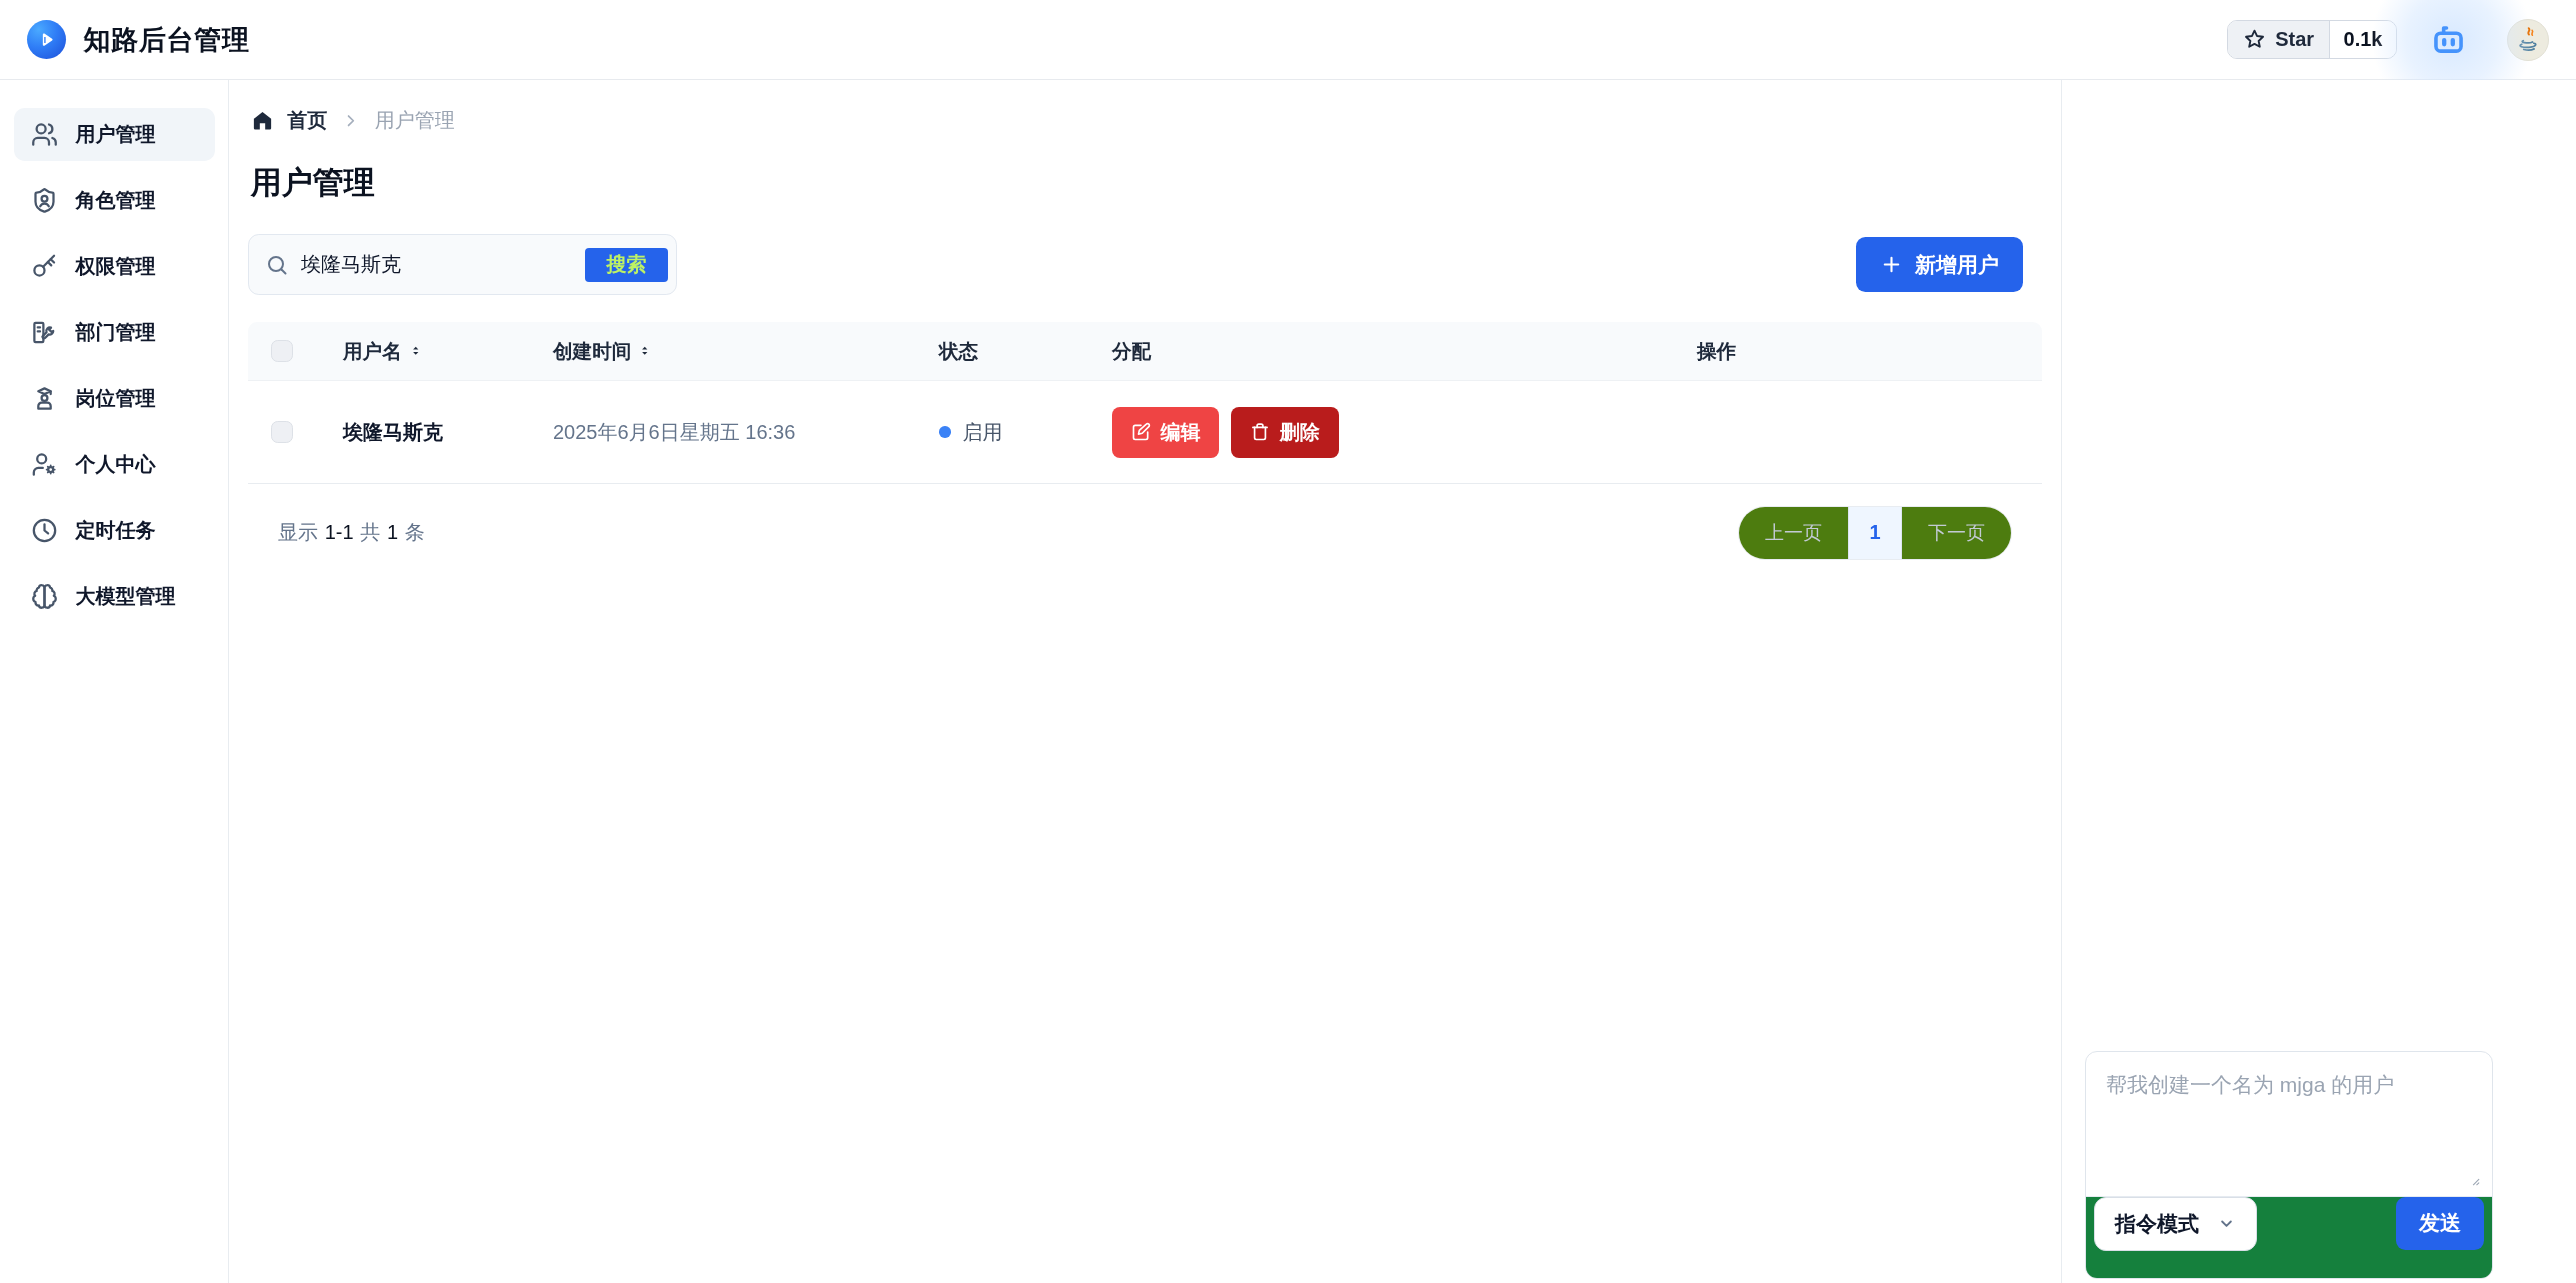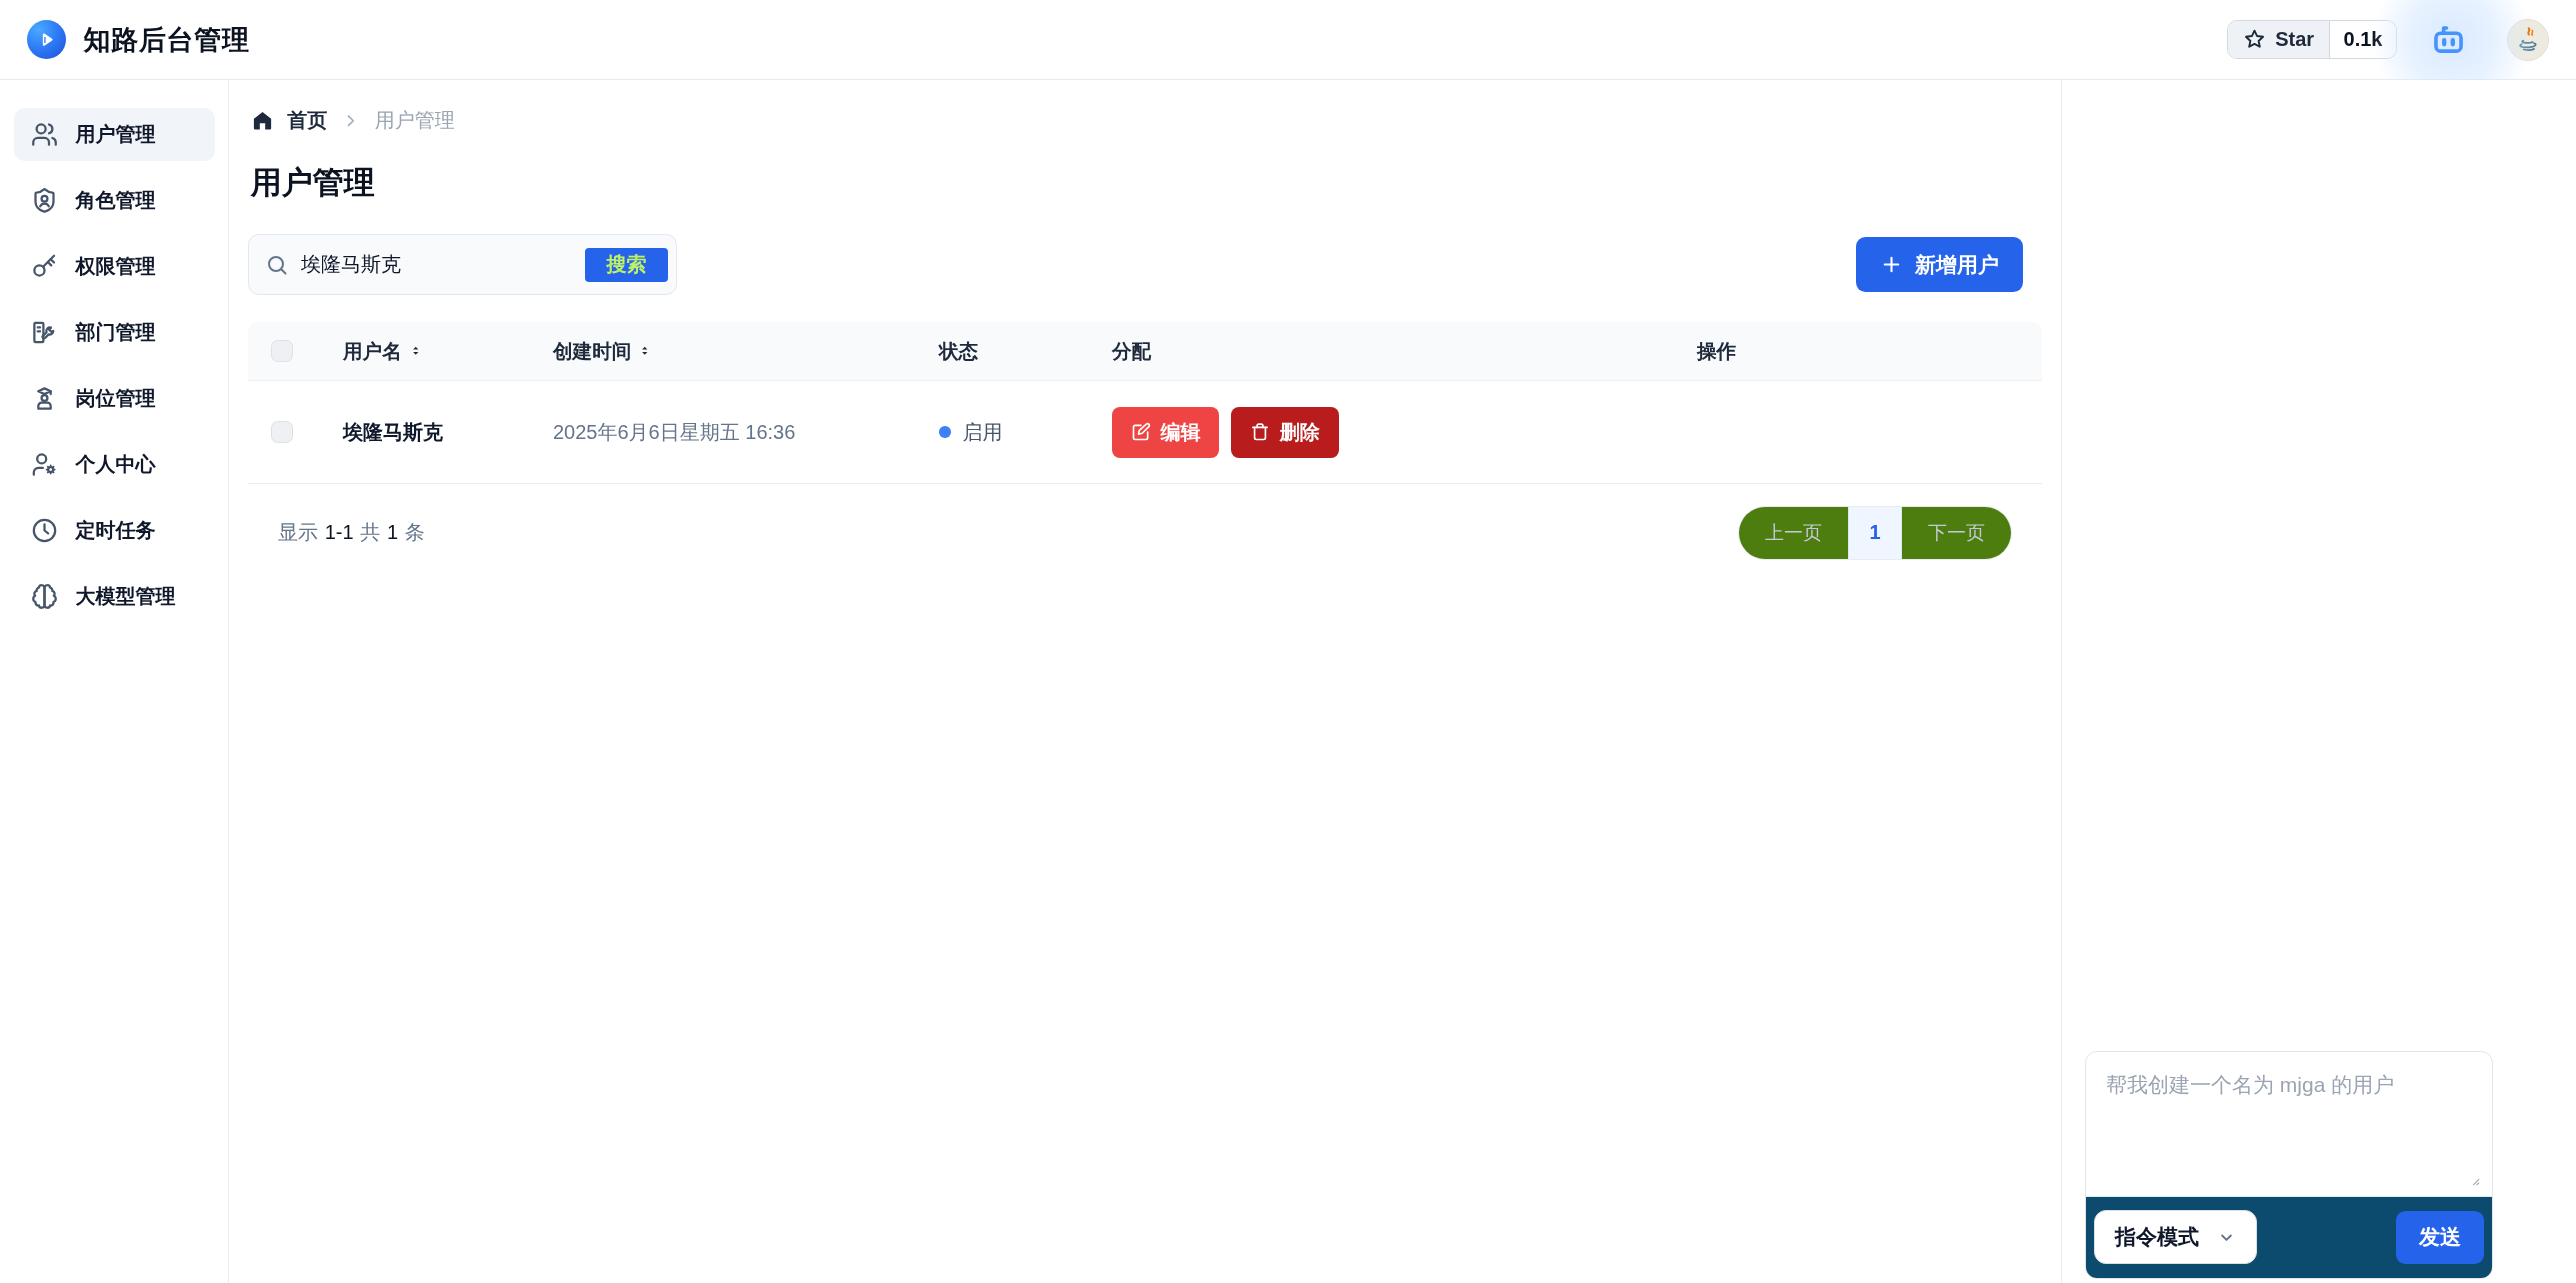--- a/index.html
+++ b/index.html
@@ -97,22 +97,22 @@
 
   
   .assistant { width:515px; flex-shrink:0; border-left:1.3px solid #e8ecf0; position:relative; background:#fff; }
   .chat-box { position:absolute; left:23px; width:408px; bottom:5.4px; height:228px;
     border:1.3px solid #dfe5ec; border-radius:12px; background:#fff; display:flex; flex-direction:column; overflow:hidden; }
   .chat-input-wrap { flex:1; position:relative; }
   .chat-input { width:100%; height:100%; border:none; outline:none; resize:none; background:transparent;
     font:inherit; font-size:21px; color:#0f172a; padding:19px 20px; }
   .chat-input::placeholder { color:#9aa4b2; }
   .resize-handle { position:absolute; right:10.8px; bottom:8px; color:#9aa4b2; pointer-events:none; display:flex; }
-  .chat-bar { height:82px; background:#0c4a6e; border-top:1.3px solid #e6ebf1; display:flex;
-    align-items:center; justify-content:space-between; padding:0 8px; }
+  .chat-bar { height:82px; background:#15803d; border-top:1.3px solid #e6ebf1; display:flex;
+    justify-content:space-between; padding:0 8px; }
   .mode-select { height:54px; padding:0 20px; display:flex; align-items:center; gap:17.5px; background:#fff;
     border:1.3px solid #d9dfe7; border-radius:12px; font-size:21px; font-weight:600; color:#0f172a; cursor:pointer; }
   .mode-select svg { color:#64748b; }
   .btn-send { height:53px; padding:0 23px; border-radius:9.4px; background:#2563eb; color:#fff;
     font-size:21px; font-weight:700; }
 
   svg { display:block; }
 </style>
 </head>
 <body>

